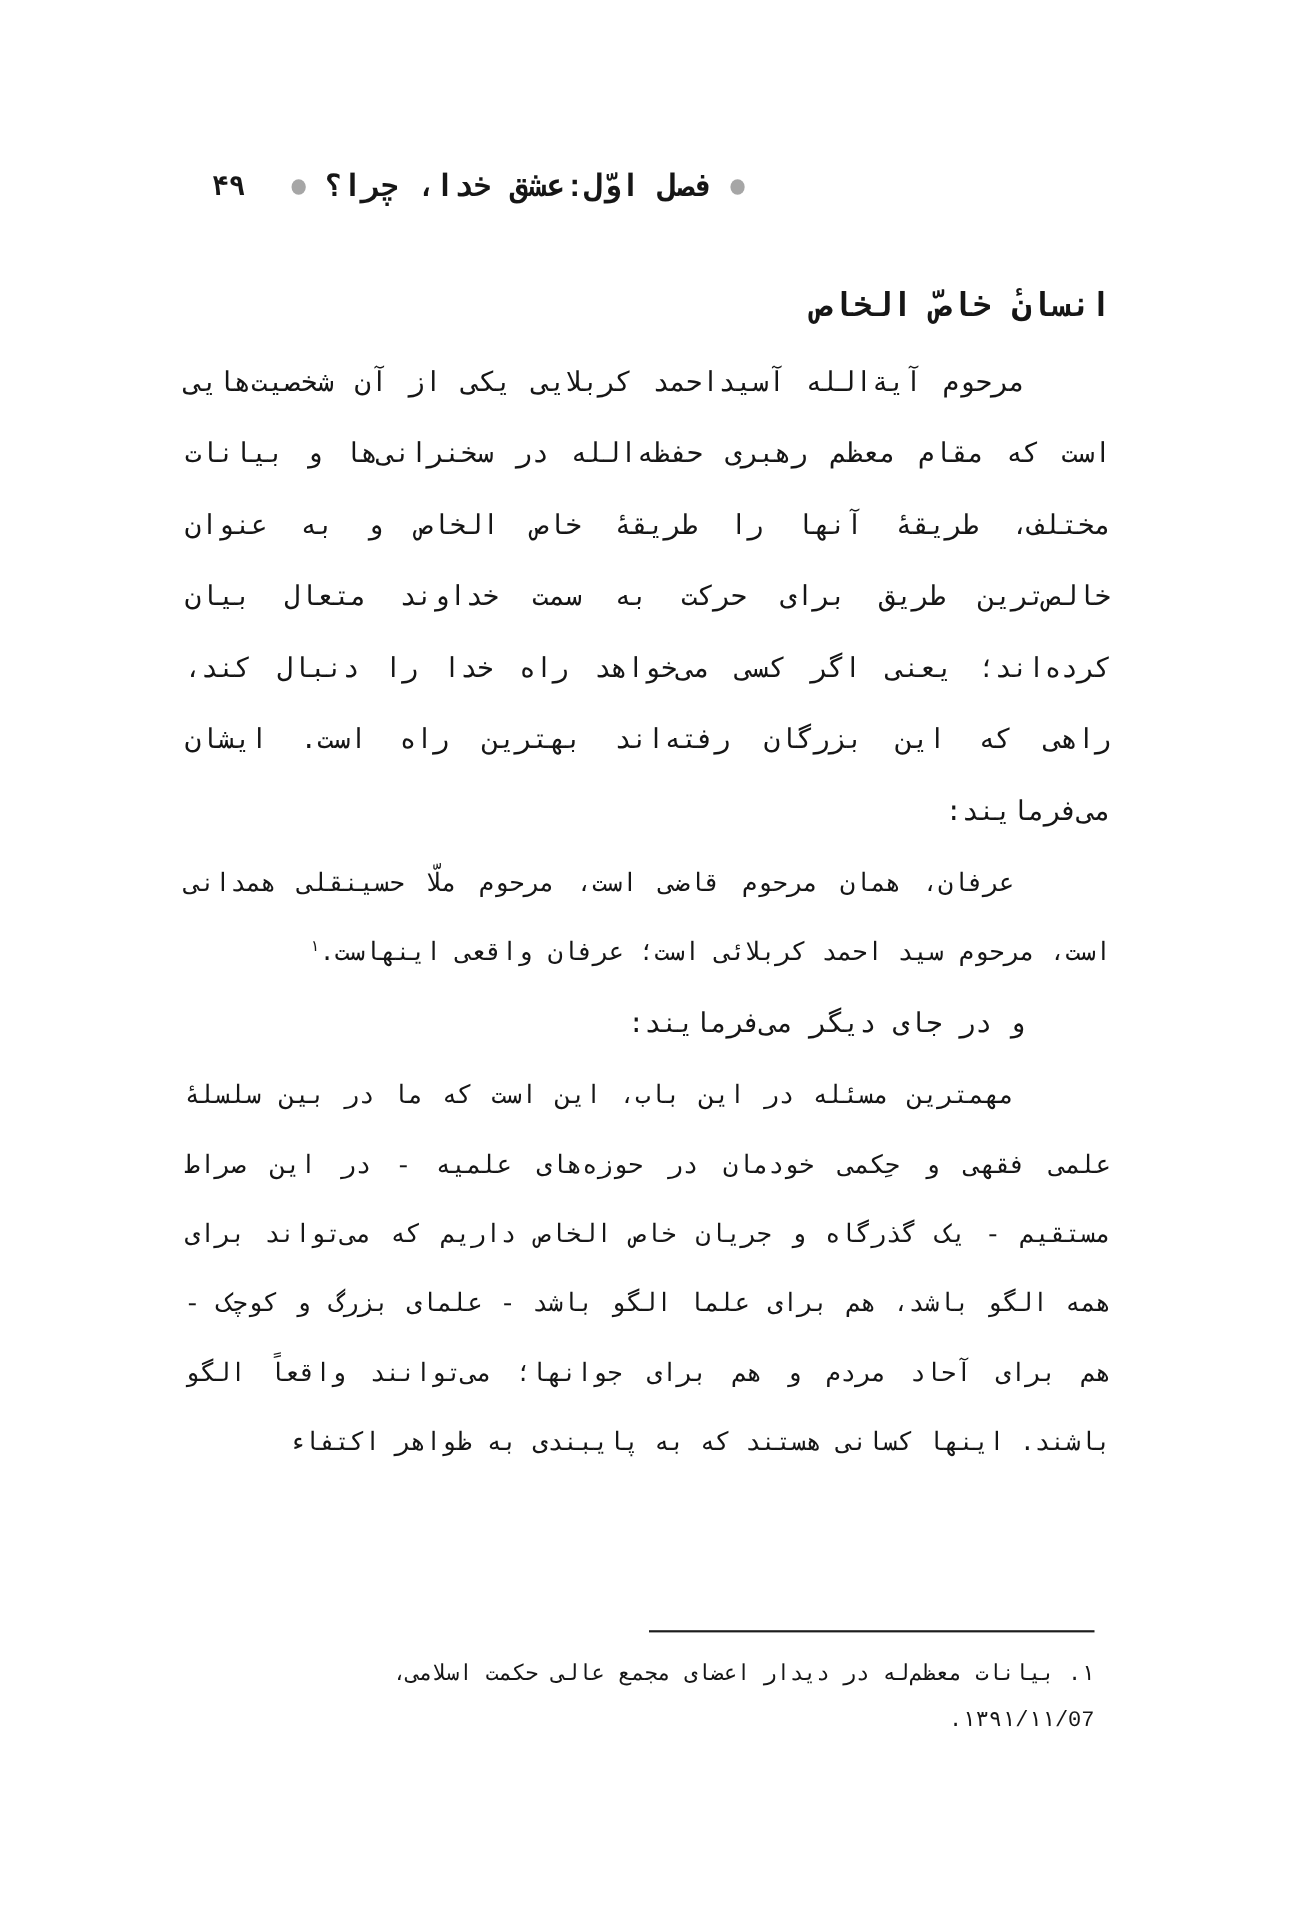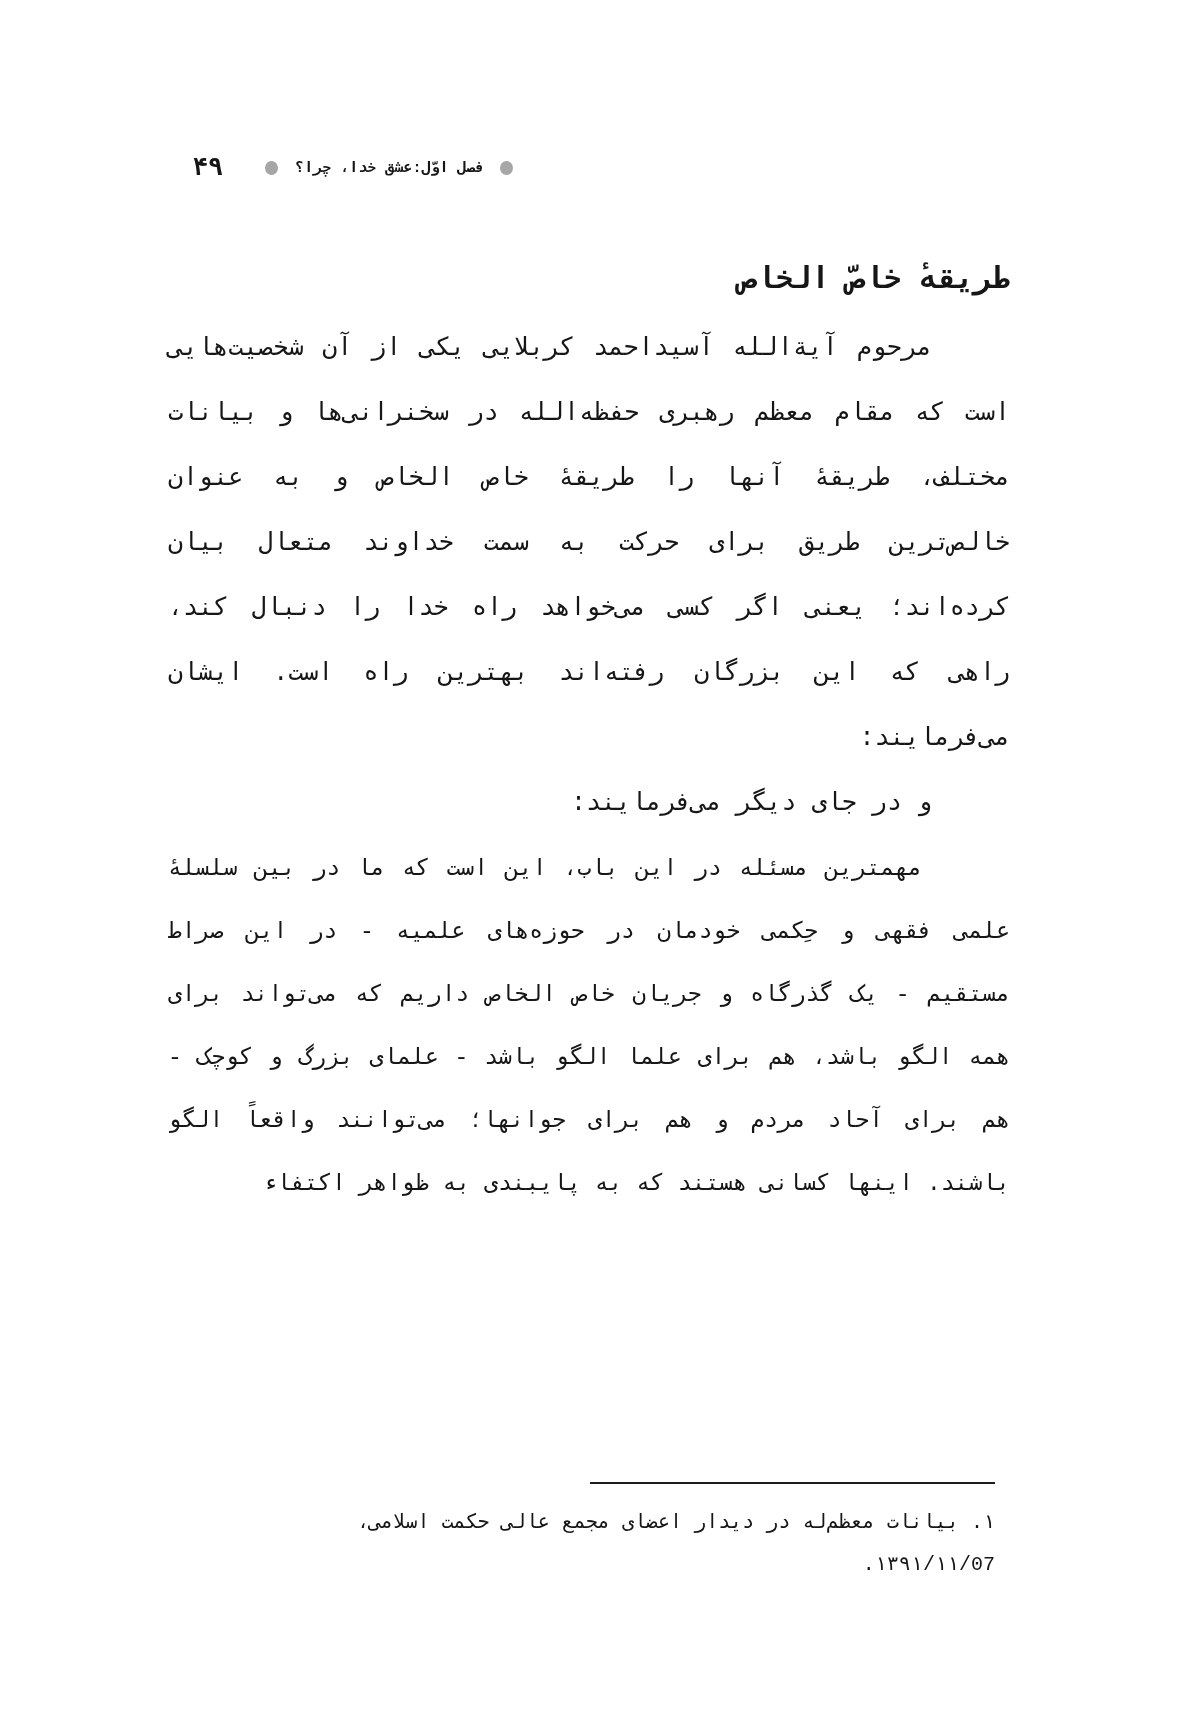--- a/index.html
+++ b/index.html
@@ -35,21 +35,21 @@
     width: 13px;
     height: 14px;
     border-radius: 50%;
     background: #a6a6a6;
     display: inline-block;
     flex: 0 0 auto;
   }
   .bullet.first { margin-left: 42px; margin-right: 13px; }
   .bullet.last  { margin-right: 0; margin-left: 0; }
   .chapter-title {
-    font-size: 15px;
+    font-size: 28px;
     font-weight: bold;
     margin-left: 4px;
     margin-right: 15px;
   }
 
   
   .text-block {
     position: absolute;
     top: 236px;
     right: 172px;
@@ -109,24 +109,25 @@
 
   <header class="page-header">
     <span class="page-number">۴۹</span>
     <span class="bullet first"></span>
     <span class="chapter-title" dir="rtl">فصل اوّل:عشق خدا، چرا؟</span>
     <span class="bullet last"></span>
   </header>
 
   <main class="text-block">
 
-    <h2 class="section-heading">طریقهٔ خاصّ الخاص</h2>
+    <h2 class="section-heading">انسانٔ خاصّ الخاص</h2>
 
     <p class="body-para indent">مرحوم آیة‌الله آسیداحمد کربلایی یکی از آن شخصیت‌هایی است که مقام معظم رهبری حفظه‌الله در سخنرانی‌ها و بیانات مختلف، طریقهٔ آنها را طریقهٔ خاص الخاص و به عنوان خالص‌ترین طریق برای حرکت به سمت خداوند متعال بیان کرده‌اند؛ یعنی اگر کسی می‌خواهد راه خدا را دنبال کند، راهی که این بزرگان رفته‌اند بهترین راه است. ایشان می‌فرمایند:</p>
 
+    <p class="quote"><span>عرفان، همان مرحوم قاضی است، مرحوم ملّا حسینقلی همدانی است، مرحوم سید احمد کربلائی است؛ عرفان واقعی اینهاست.</span><sup class="fn-marker">۱</sup></p>
 
     <p class="body-para indent">و در جای دیگر می‌فرمایند:</p>
 
     <p class="quote">مهمترین مسئله در این باب، این است که ما در بین سلسلهٔ علمی فقهی و حِکمی خودمان در حوزه‌های علمیه - در این صراط مستقیم - یک گذرگاه و جریان خاص الخاص داریم که می‌تواند برای همه الگو باشد، هم برای علما الگو باشد - علمای بزرگ و کوچک - هم برای آحاد مردم و هم برای جوانها؛ می‌توانند واقعاً الگو باشند. اینها کسانی هستند که به پایبندی به ظواهر اکتفاء</p>
   </main>
 
   <div class="footnote-separator"></div>
 
   <footer class="footnote" dir="rtl">۱. بیانات معظم‌له در دیدار اعضای مجمع عالی حکمت اسلامی، ۱۳۹۱/۱۱/07.</footer>
 

